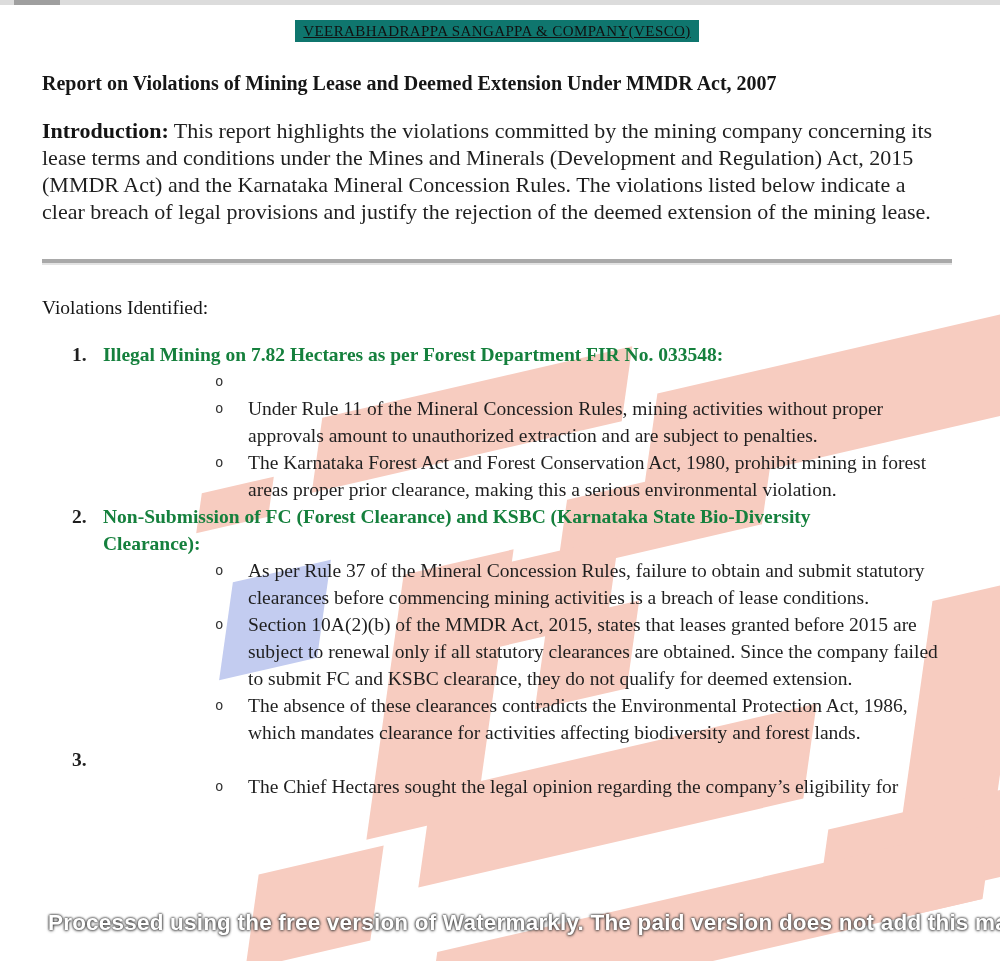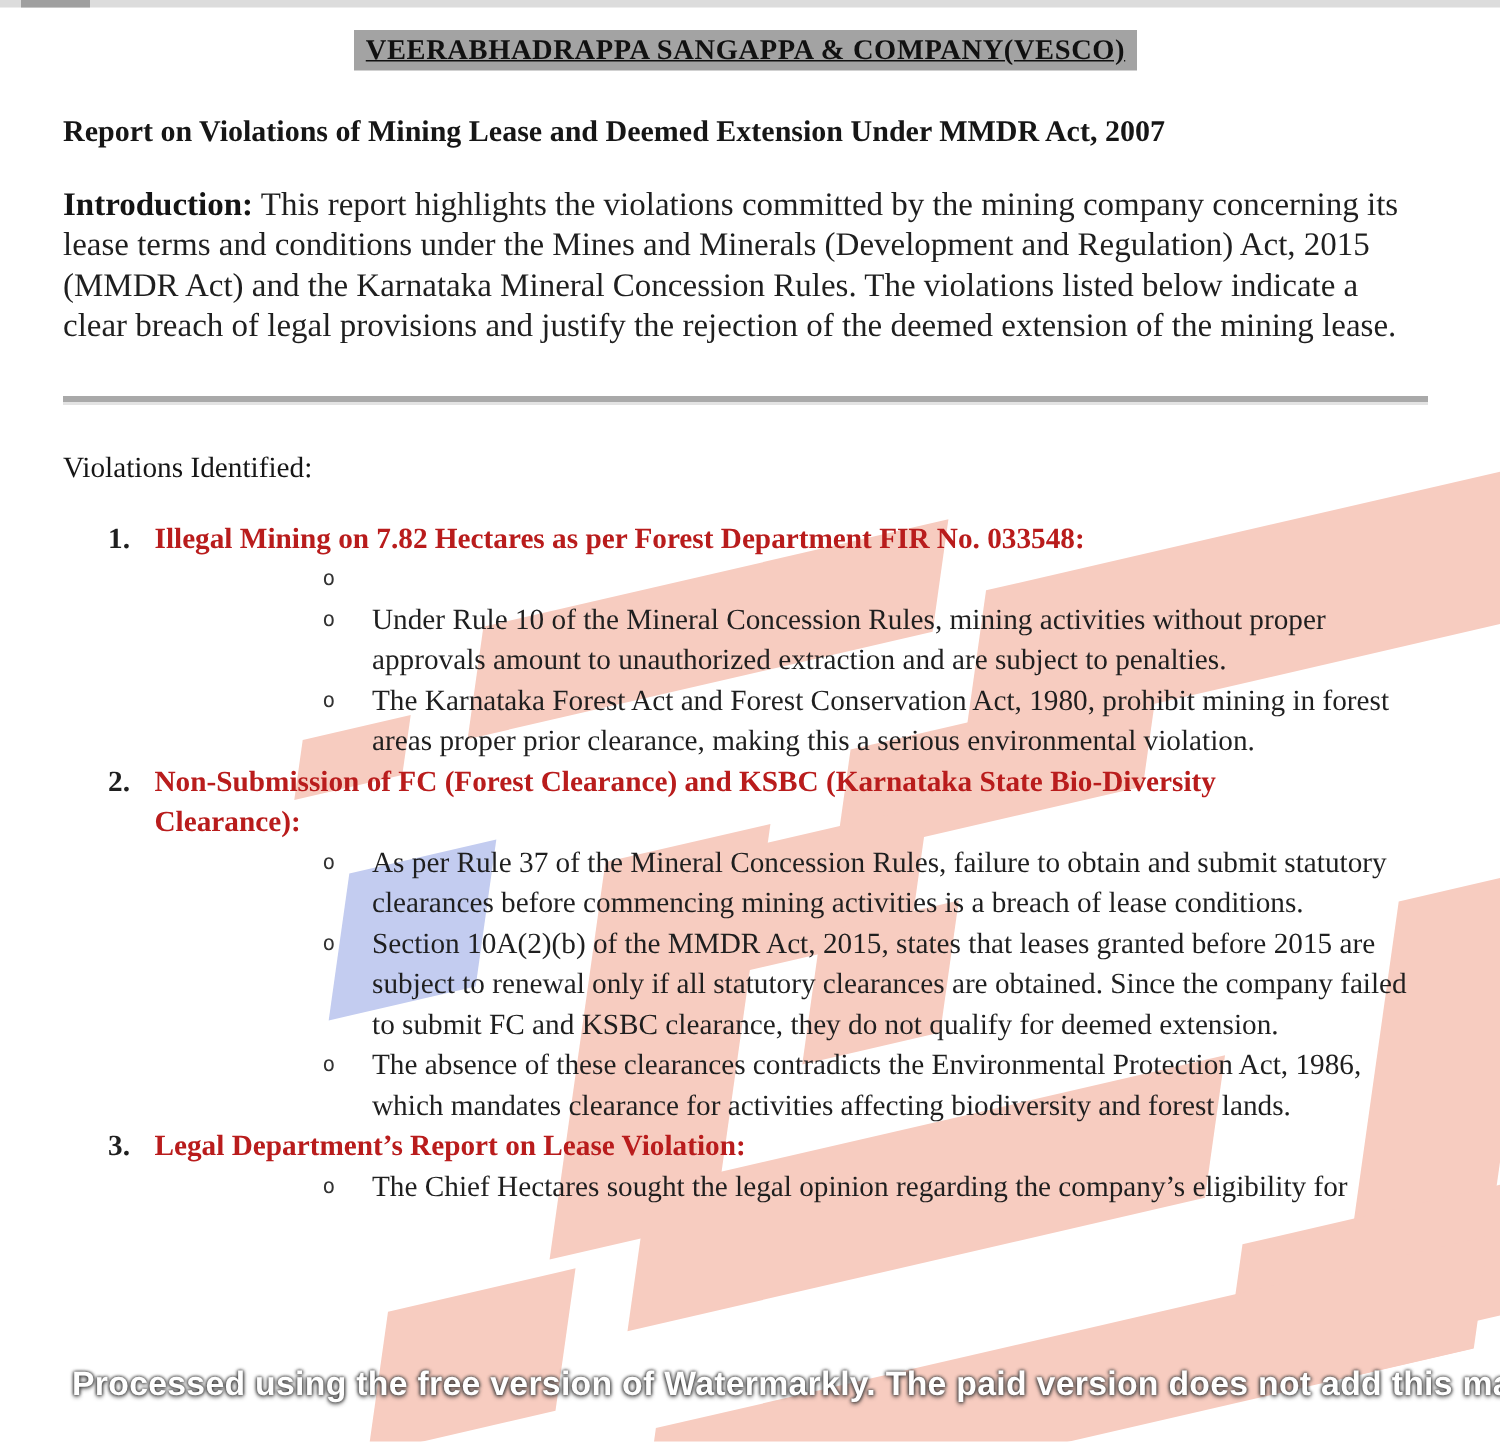--- a/index.html
+++ b/index.html
@@ -17,36 +17,36 @@
 
   
   .wm-layer{position:absolute;inset:0;z-index:0;pointer-events:none;}
   .wm-bar{position:absolute;background:#f7ccc0;transform:skew(-8deg,-13deg);}
   .wm-blue{position:absolute;background:#c3ccf0;transform:skew(-8deg,-13deg);}
 
   
   .doc{position:relative;z-index:1;padding:0 48px 0 42px;}
   .title-wrap{margin-top:20px;text-align:center;}
   .title-hl{
-    display:inline-block;background:#a3a3a3;
-    font-size:19px;font-weight:bold;letter-spacing:.4px;
+    display:inline-block;background:#0f766e;
+    font-size:15px;font-weight:normal;letter-spacing:.4px;
     padding:3px 8px 2px 8px;
     text-decoration:underline;
     color:#111;
   }
   .report-heading{margin-top:30px;font-size:20px;font-weight:bold;color:#161616;}
   .intro{margin-top:22px;width:905px;font-size:22px;line-height:27px;}
   .intro b{color:#141414;}
   .divider{margin-top:34px;width:910px;height:4px;background:#a9a9a9;border:none;box-shadow:0 2px 0 #e3e3e3;}
   .section-heading{margin-top:34px;font-size:19.5px;font-weight:normal;color:#161616;}
   .vio-list{margin-top:22px;}
   .vio{margin:0;}
   .vio-head{display:flex;font-size:19.5px;line-height:27px;}
   .vio-num{margin-left:30px;width:31px;font-weight:bold;flex:none;}
-  .vio-title{font-weight:bold;width:800px;color:#b91c1c;}
+  .vio-title{font-weight:bold;width:800px;color:#15803d;}
   .vio ul{list-style:none;margin:0;padding:0;}
   .vio li{display:flex;font-size:19.5px;line-height:27px;}
   .b-marker{
     margin-left:173px;width:33px;flex:none;
     font-family:"DejaVu Sans Mono", monospace;
     font-size:14px;line-height:27px;color:#333;
   }
   .b-text{width:695px;}
 
   
@@ -102,21 +102,21 @@
       <div class="vio-head">
         <span class="vio-num">1.</span>
         <span class="vio-title">Illegal Mining on 7.82 Hectares as per Forest Department FIR No. 033548:</span>
       </div>
       <ul>
         <li>
             <span class="b-marker">o</span>
           </li>
         <li>
             <span class="b-marker">o</span>
-            <span class="b-text">Under Rule 10 of the Mineral Concession Rules, mining activities without proper approvals amount to unauthorized extraction and are subject to penalties.</span>
+            <span class="b-text">Under Rule 11 of the Mineral Concession Rules, mining activities without proper approvals amount to unauthorized extraction and are subject to penalties.</span>
           </li>
         <li>
             <span class="b-marker">o</span>
             <span class="b-text">The Karnataka Forest Act and Forest Conservation Act, 1980, prohibit mining in forest areas proper prior clearance, making this a serious environmental violation.</span>
           </li>
       </ul>
     </div>
 
     <div class="vio">
       <div class="vio-head">
@@ -135,21 +135,20 @@
         <li>
             <span class="b-marker">o</span>
             <span class="b-text">The absence of these clearances contradicts the Environmental Protection Act, 1986, which mandates clearance for activities affecting biodiversity and forest lands.</span>
           </li>
       </ul>
     </div>
 
     <div class="vio">
       <div class="vio-head">
         <span class="vio-num">3.</span>
-        <span class="vio-title">Legal Department’s Report on Lease Violation:</span>
       </div>
       <ul>
         <li>
             <span class="b-marker">o</span>
             <span class="b-text">The Chief Hectares sought the legal opinion regarding the company’s eligibility for</span>
           </li>
       </ul>
     </div>
 
   </div>

